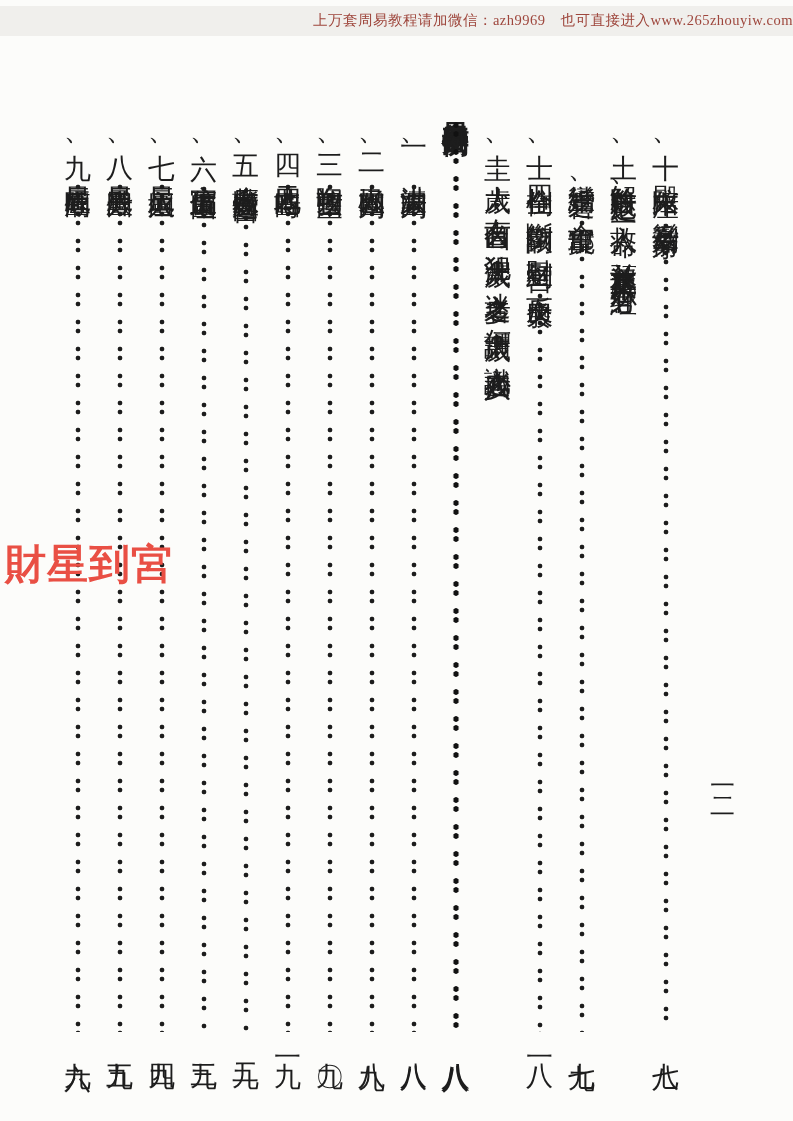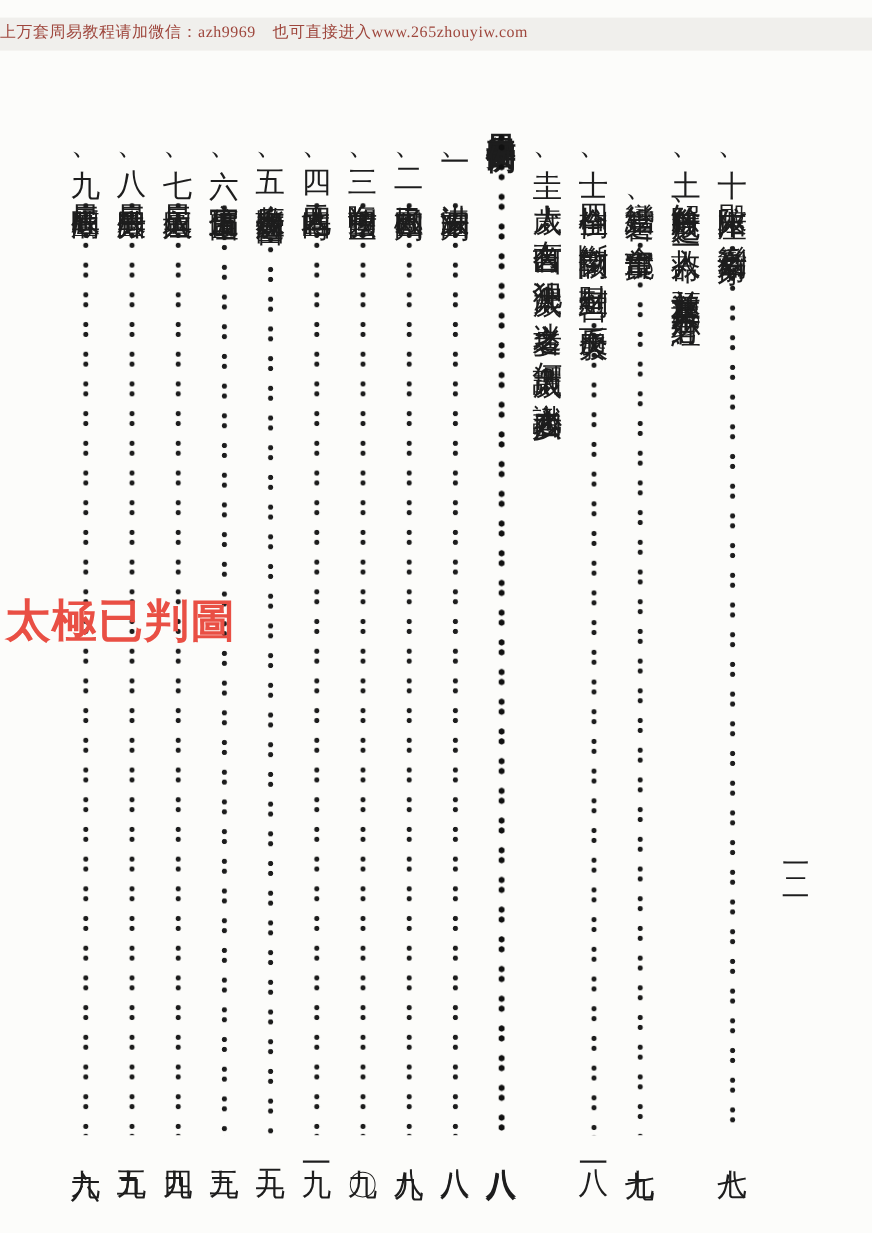--- a/index.html
+++ b/index.html
@@ -7,24 +7,24 @@
     position: relative;
     width: 793px;
     height: 1121px;
     background: #fcfcfa;
     overflow: hidden;
     font-family: "Liberation Serif", "DejaVu Serif", serif;
   }
   
   .banner {
     position: absolute;
-    top: 16px; left: 0; right: 0;
+    top: 6px; left: 0; right: 0;
     height: 30px;
     background: #f0efec;
-    text-align: left;
+    text-align: right;
   }
   .banner span {
     display: inline-block;
     line-height: 28px;
     font-size: 14.5px;
     letter-spacing: 0.5px;
     color: #9e463c;
     font-family: "Liberation Serif", "DejaVu Serif", serif;
   }
   
@@ -190,15 +190,15 @@
   </div>
       <div class="col">
     <span class="t">九、星辰廟旺圖</span>
     <span class="leader"></span>
     <span class="pg">九六</span>
   </div>
     </div>
 
   <div class="folio">一二</div>
 
-  <div class="watermark">太極已判圖</div>
+  <div class="watermark">財星到宮</div>
 
 </div>
 
 </body></html>

